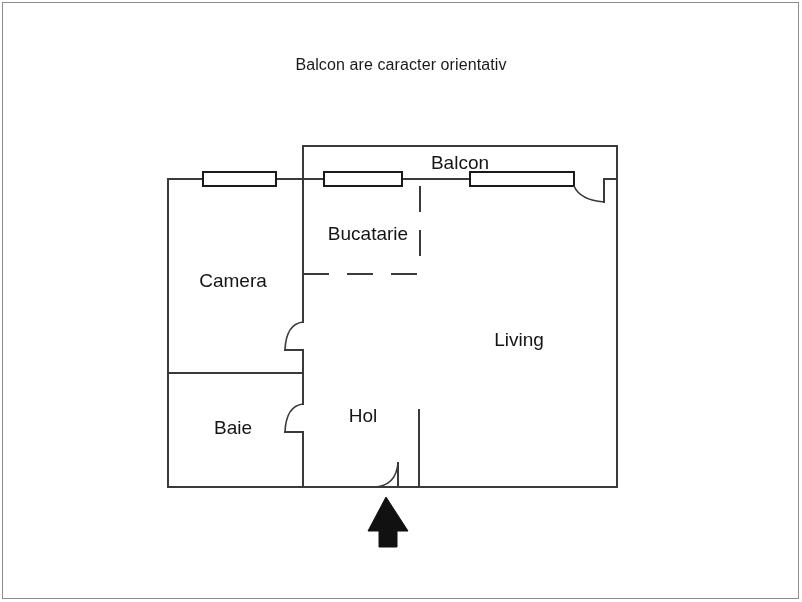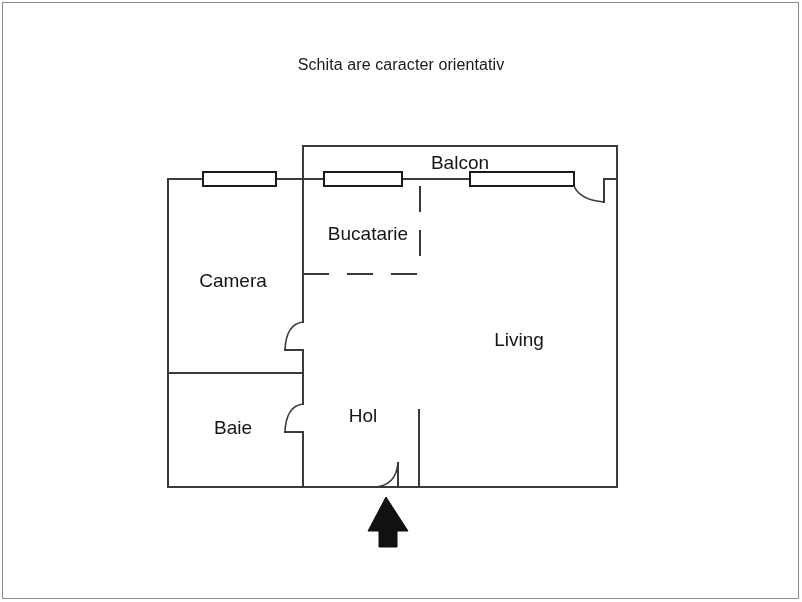--- a/index.html
+++ b/index.html
@@ -52,21 +52,21 @@
     text-anchor: middle;
   }
 </style>
 </head>
 <body>
 
 <div id="page">
 
   <div id="outer-frame"></div>
 
-  <div id="plan-title">Schita are caracter orientativ</div>
+  <div id="plan-title">Balcon are caracter orientativ</div>
 
   <svg id="floorplan-svg" width="802" height="602" viewBox="0 0 802 602">
 
     <g stroke="#3a3a3a" stroke-width="2" fill="none" stroke-linecap="square">
 
       <path d="M 303 146 L 617 146"></path>
       <path d="M 303 146 L 303 179"></path>
       <path d="M 617 146 L 617 179"></path>
 
       <path d="M 168 179 L 569 179"></path>

